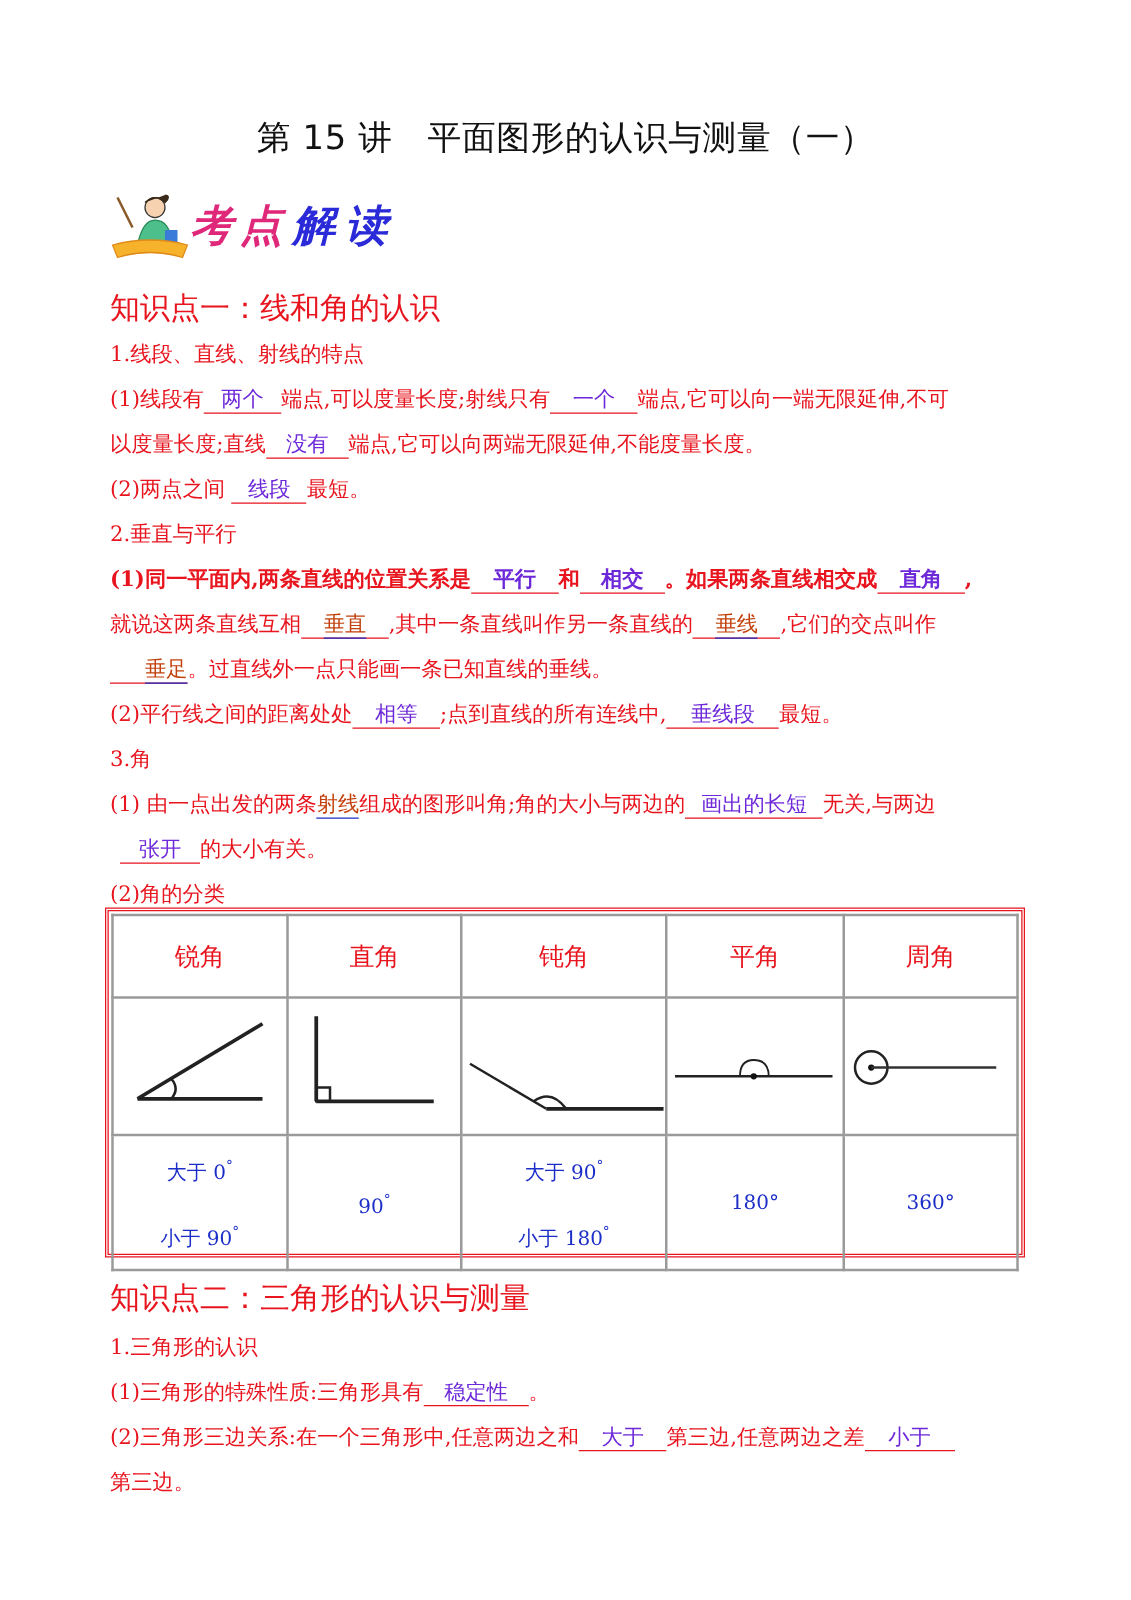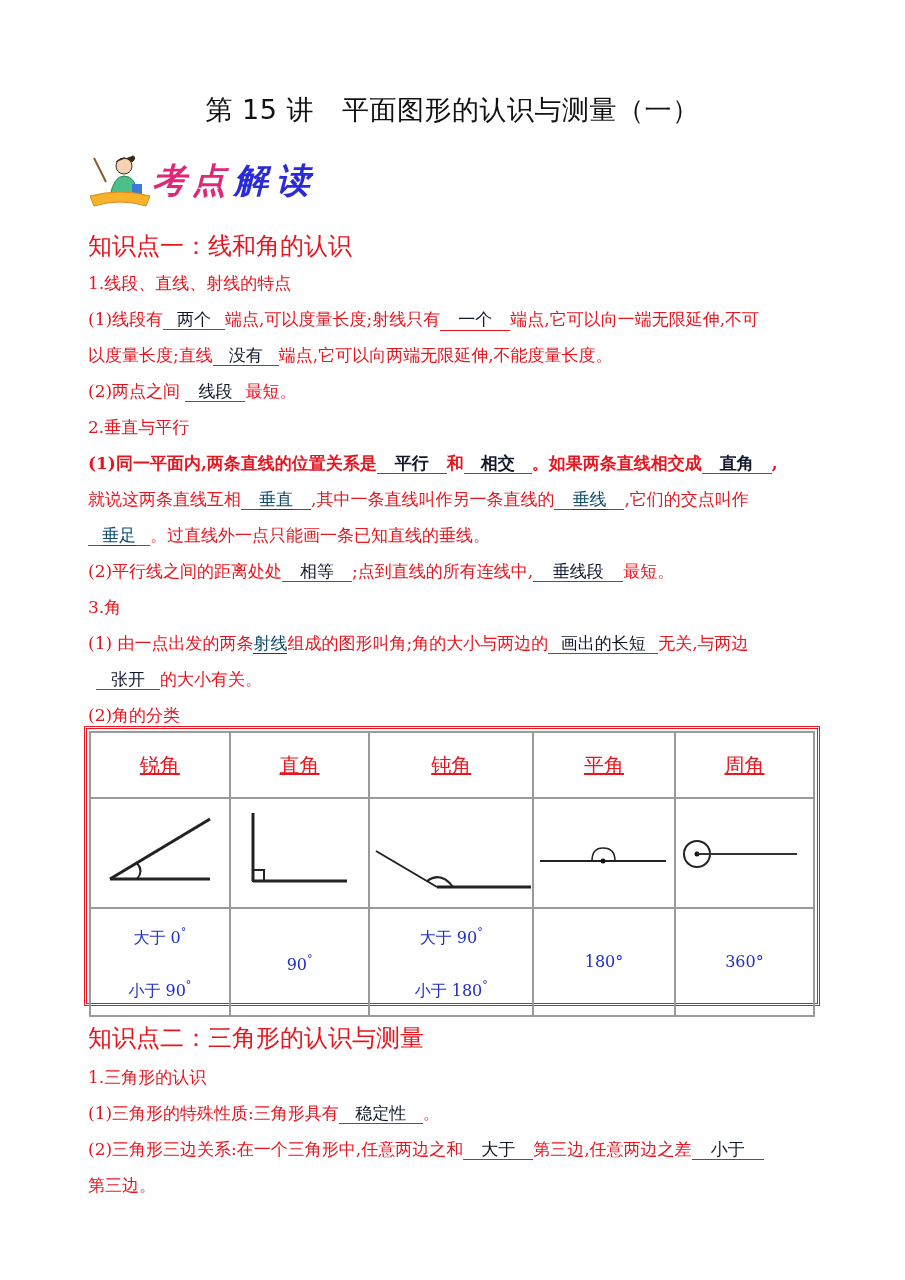--- a/index.html
+++ b/index.html
@@ -22,34 +22,34 @@
   }
 
   .line {
     position: absolute; left: 88px; font-size: 17px; color: #e8141e; white-space: nowrap;
   }
   .h1 { font-size: 24px; }
   .blank {
     display: inline-block; border-bottom: 1px solid #e8141e; text-align: center;
     line-height: 1.1;
   }
-  .ans { color: #0f172a; }
-  .ans-ul { color: #0c4a6e; border-bottom: 1px solid #1c2ec8; }
+  .ans { color: #6d28d9; }
+  .ans-ul { color: #c2410c; border-bottom: 1px solid #1c2ec8; }
 
   .table-wrap {
     position: absolute; left: 84px; top: 726px; width: 736px; height: 280px;
     border: 3px double #e8141e; padding: 2px; box-sizing: border-box;
   }
   table.angles {
     width: 100%; height: 100%; border-collapse: collapse; table-layout: fixed;
   }
   table.angles td {
     border: 2px solid #9a9a9a; text-align: center; vertical-align: middle; padding: 0;
   }
-  table.angles tr.head td { height: 64px; color: #e8141e; font-size: 20px; text-decoration: underline; }
+  table.angles tr.head td { height: 64px; color: #e8141e; font-size: 20px; }
   table.angles tr.fig td { height: 108px; }
   table.angles tr.val td { color: #1c2ec8; font-size: 16px; line-height: 48px; }
   .deg { font-size: 11px; vertical-align: 7px; }
 </style>
 </head>
 <body>
 
 <div class="page-title">
   <span>第 15 讲</span><span class="gap"></span><span>平面图形的认识与测量（一）</span>
 </div>
@@ -83,21 +83,21 @@
 </div>
 
 <div class="line" style="top:416px;">2.垂直与平行</div>
 <div class="line" style="top:452px;font-weight:bold;">
   <span>(1)同一平面内,两条直线的位置关系是</span><span class="blank" style="width:70px;"><span class="ans">平行</span></span><span>和</span><span class="blank" style="width:68px;"><span class="ans">相交</span></span><span>。如果两条直线相交成</span><span class="blank" style="width:70px;"><span class="ans">直角</span></span><span>,</span>
 </div>
 <div class="line" style="top:488px;">
   <span>就说这两条直线互相</span><span class="blank" style="width:70px;"><span class="ans-ul">垂直</span></span><span>,其中一条直线叫作另一条直线的</span><span class="blank" style="width:70px;"><span class="ans-ul">垂线</span></span><span>,它们的交点叫作</span>
 </div>
 <div class="line" style="top:524px;">
-  <span class="blank" style="width:62px; text-align:center;"><span class="ans-ul">垂足</span></span><span>。过直线外一点只能画一条已知直线的垂线。</span>
+  <span class="blank" style="width:62px; text-align:right;"><span class="ans-ul">垂足</span></span><span>。过直线外一点只能画一条已知直线的垂线。</span>
 </div>
 <div class="line" style="top:560px;">
   <span>(2)平行线之间的距离处处</span><span class="blank" style="width:70px;"><span class="ans">相等</span></span><span>;点到直线的所有连线中,</span><span class="blank" style="width:90px;"><span class="ans">垂线段</span></span><span>最短。</span>
 </div>
 
 <div class="line" style="top:596px;">3.角</div>
 <div class="line" style="top:632px;">
   <span>(1) 由一点出发的两条</span><span class="ans-ul">射线</span><span>组成的图形叫角;角的大小与两边的</span><span class="blank" style="width:110px;"><span class="ans">画出的长短</span></span><span>无关,与两边</span>
 </div>
 <div class="line" style="top:668px;">

